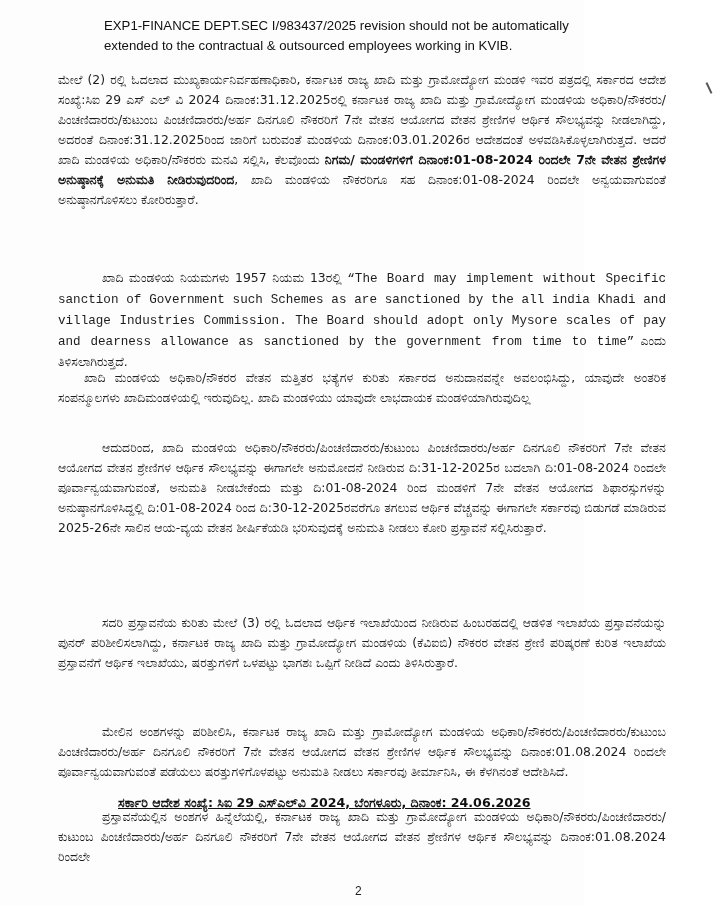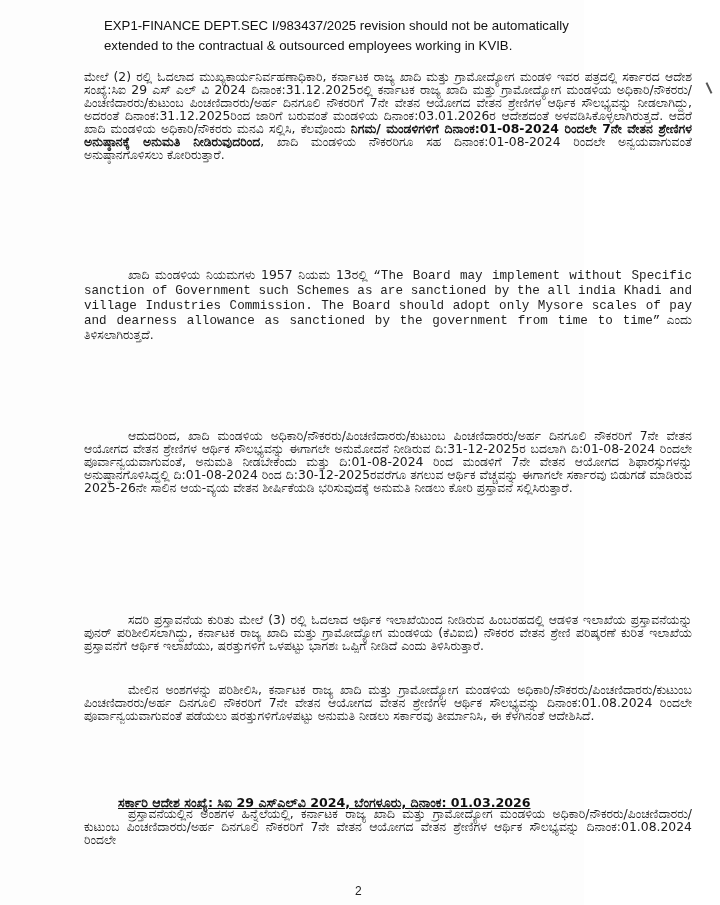--- a/index.html
+++ b/index.html
@@ -30,34 +30,33 @@
       font-family: "Liberation Sans", sans-serif;
       font-size: 13.2px;
       line-height: 20px;
       color: #111;
     }
     .para {
       position: absolute;
       left: 58px;
       width: 608px;
       font-size: 12.4px;
-      line-height: 13px;
+      line-height: 20px;
       text-align: justify;
       color: #1c1c1c;
-      margin-left: 26px;
     }
     .para .indent { display: inline-block; width: 26px; }
     .para .indent-lg { display: inline-block; width: 44px; }
     .bold { font-weight: bold; color: #111; }
     .p1 { top: 70px; }
     .p2 { top: 268px; }
     .p3 { top: 368px; }
-    .p4 { top: 429px; }
+    .p4 { top: 438px; }
     .p5 { top: 613px; }
-    .p6 { top: 683px; }
+    .p6 { top: 722px; }
     .order-heading {
       position: absolute;
       left: 118px;
       top: 795px;
       width: 560px;
       font-size: 12.6px;
       font-weight: bold;
       text-decoration: underline;
       color: #111;
       white-space: nowrap;
@@ -92,34 +91,37 @@
   <div class="margin-mark"></div>
 
   <div class="para p1">
     <span>ಮೇಲೆ (2) ರಲ್ಲಿ ಓದಲಾದ ಮುಖ್ಯಕಾರ್ಯನಿರ್ವಹಣಾಧಿಕಾರಿ, ಕರ್ನಾಟಕ ರಾಜ್ಯ ಖಾದಿ ಮತ್ತು ಗ್ರಾಮೋದ್ಯೋಗ ಮಂಡಳಿ ಇವರ ಪತ್ರದಲ್ಲಿ ಸರ್ಕಾರದ ಆದೇಶ ಸಂಖ್ಯೆ:ಸಿಐ 29 ಎಸ್ ಎಲ್ ವಿ 2024 ದಿನಾಂಕ:31.12.2025ರಲ್ಲಿ ಕರ್ನಾಟಕ ರಾಜ್ಯ ಖಾದಿ ಮತ್ತು ಗ್ರಾಮೋದ್ಯೋಗ ಮಂಡಳಿಯ ಅಧಿಕಾರಿ/ನೌಕರರು/ಪಿಂಚಣಿದಾರರು/ಕುಟುಂಬ ಪಿಂಚಣಿದಾರರು/ಅರ್ಹ ದಿನಗೂಲಿ ನೌಕರರಿಗೆ 7ನೇ ವೇತನ ಆಯೋಗದ ವೇತನ ಶ್ರೇಣಿಗಳ ಆರ್ಥಿಕ ಸೌಲಭ್ಯವನ್ನು ನೀಡಲಾಗಿದ್ದು, ಅದರಂತೆ ದಿನಾಂಕ:31.12.2025ರಿಂದ ಜಾರಿಗೆ ಬರುವಂತೆ ಮಂಡಳಿಯ ದಿನಾಂಕ:03.01.2026ರ ಆದೇಶದಂತೆ ಅಳವಡಿಸಿಕೊಳ್ಳಲಾಗಿರುತ್ತದೆ. ಆದರೆ ಖಾದಿ ಮಂಡಳಿಯ ಅಧಿಕಾರಿ/ನೌಕರರು ಮನವಿ ಸಲ್ಲಿಸಿ, ಕೆಲವೊಂದು </span><span class="bold">ನಿಗಮ/ ಮಂಡಳಿಗಳಿಗೆ ದಿನಾಂಕ:01-08-2024 ರಿಂದಲೇ 7ನೇ ವೇತನ ಶ್ರೇಣಿಗಳ ಅನುಷ್ಠಾನಕ್ಕೆ ಅನುಮತಿ ನೀಡಿರುವುದರಿಂದ</span><span>, ಖಾದಿ ಮಂಡಳಿಯ ನೌಕರರಿಗೂ ಸಹ ದಿನಾಂಕ:01-08-2024 ರಿಂದಲೇ ಅನ್ವಯವಾಗುವಂತೆ ಅನುಷ್ಠಾನಗೊಳಿಸಲು ಕೋರಿರುತ್ತಾರೆ.</span>
   </div>
 
   <div class="para p2">
     <span class="indent-lg"></span><span>ಖಾದಿ ಮಂಡಳಿಯ ನಿಯಮಗಳು 1957 ನಿಯಮ 13ರಲ್ಲಿ </span><span class="eng">“The Board may implement without Specific sanction of Government such Schemes as are sanctioned by the all india Khadi and village Industries Commission. The Board should adopt only Mysore scales of pay and dearness allowance as sanctioned by the government from time to time”</span><span> ಎಂದು ತಿಳಿಸಲಾಗಿರುತ್ತದೆ.</span>
   </div>
 
+  <div class="para p3">
+    <span class="indent"></span><span>ಖಾದಿ ಮಂಡಳಿಯ ಅಧಿಕಾರಿ/ನೌಕರರ ವೇತನ ಮತ್ತಿತರ ಭತ್ಯೆಗಳ ಕುರಿತು ಸರ್ಕಾರದ ಅನುದಾನವನ್ನೇ ಅವಲಂಭಿಸಿದ್ದು, ಯಾವುದೇ ಅಂತರಿಕ ಸಂಪನ್ಮೂಲಗಳು ಖಾದಿಮಂಡಳಿಯಲ್ಲಿ ಇರುವುದಿಲ್ಲ. ಖಾದಿ ಮಂಡಳಿಯು ಯಾವುದೇ ಲಾಭದಾಯಕ ಮಂಡಳಿಯಾಗಿರುವುದಿಲ್ಲ</span>
+  </div>
 
   <div class="para p4">
     <span class="indent-lg"></span><span>ಆದುದರಿಂದ, ಖಾದಿ ಮಂಡಳಿಯ ಅಧಿಕಾರಿ/ನೌಕರರು/ಪಿಂಚಣಿದಾರರು/ಕುಟುಂಬ ಪಿಂಚಣಿದಾರರು/ಅರ್ಹ ದಿನಗೂಲಿ ನೌಕರರಿಗೆ 7ನೇ ವೇತನ ಆಯೋಗದ ವೇತನ ಶ್ರೇಣಿಗಳ ಆರ್ಥಿಕ ಸೌಲಭ್ಯವನ್ನು ಈಗಾಗಲೇ ಅನುಮೋದನೆ ನೀಡಿರುವ ದಿ:31-12-2025ರ ಬದಲಾಗಿ ದಿ:01-08-2024 ರಿಂದಲೇ ಪೂರ್ವಾನ್ವಯವಾಗುವಂತೆ, ಅನುಮತಿ ನೀಡಬೇಕೆಂದು ಮತ್ತು ದಿ:01-08-2024 ರಿಂದ ಮಂಡಳಿಗೆ 7ನೇ ವೇತನ ಆಯೋಗದ ಶಿಫಾರಸ್ಸುಗಳನ್ನು ಅನುಷ್ಠಾನಗೊಳಿಸಿದ್ದಲ್ಲಿ ದಿ:01-08-2024 ರಿಂದ ದಿ:30-12-2025ರವರೆಗೂ ತಗಲುವ ಆರ್ಥಿಕ ವೆಚ್ಚವನ್ನು ಈಗಾಗಲೇ ಸರ್ಕಾರವು ಬಿಡುಗಡೆ ಮಾಡಿರುವ 2025-26ನೇ ಸಾಲಿನ ಆಯ-ವ್ಯಯ ವೇತನ ಶೀರ್ಷಿಕೆಯಡಿ ಭರಿಸುವುದಕ್ಕೆ ಅನುಮತಿ ನೀಡಲು ಕೋರಿ ಪ್ರಸ್ತಾವನೆ ಸಲ್ಲಿಸಿರುತ್ತಾರೆ.</span>
   </div>
 
   <div class="para p5">
     <span class="indent-lg"></span><span>ಸದರಿ ಪ್ರಸ್ತಾವನೆಯ ಕುರಿತು ಮೇಲೆ (3) ರಲ್ಲಿ ಓದಲಾದ ಆರ್ಥಿಕ ಇಲಾಖೆಯಿಂದ ನೀಡಿರುವ ಹಿಂಬರಹದಲ್ಲಿ ಆಡಳಿತ ಇಲಾಖೆಯ ಪ್ರಸ್ತಾವನೆಯನ್ನು ಪುನರ್ ಪರಿಶೀಲಿಸಲಾಗಿದ್ದು, ಕರ್ನಾಟಕ ರಾಜ್ಯ ಖಾದಿ ಮತ್ತು ಗ್ರಾಮೋದ್ಯೋಗ ಮಂಡಳಿಯ (ಕೆವಿಐಬಿ) ನೌಕರರ ವೇತನ ಶ್ರೇಣಿ ಪರಿಷ್ಕರಣೆ ಕುರಿತ ಇಲಾಖೆಯ ಪ್ರಸ್ತಾವನೆಗೆ ಆರ್ಥಿಕ ಇಲಾಖೆಯು, ಷರತ್ತುಗಳಿಗೆ ಒಳಪಟ್ಟು ಭಾಗಶಃ ಒಪ್ಪಿಗೆ ನೀಡಿದೆ ಎಂದು ತಿಳಿಸಿರುತ್ತಾರೆ.</span>
   </div>
 
   <div class="para p6">
     <span class="indent-lg"></span><span>ಮೇಲಿನ ಅಂಶಗಳನ್ನು ಪರಿಶೀಲಿಸಿ, ಕರ್ನಾಟಕ ರಾಜ್ಯ ಖಾದಿ ಮತ್ತು ಗ್ರಾಮೋದ್ಯೋಗ ಮಂಡಳಿಯ ಅಧಿಕಾರಿ/ನೌಕರರು/ಪಿಂಚಣಿದಾರರು/ಕುಟುಂಬ ಪಿಂಚಣಿದಾರರು/ಅರ್ಹ ದಿನಗೂಲಿ ನೌಕರರಿಗೆ 7ನೇ ವೇತನ ಆಯೋಗದ ವೇತನ ಶ್ರೇಣಿಗಳ ಆರ್ಥಿಕ ಸೌಲಭ್ಯವನ್ನು ದಿನಾಂಕ:01.08.2024 ರಿಂದಲೇ ಪೂರ್ವಾನ್ವಯವಾಗುವಂತೆ ಪಡೆಯಲು ಷರತ್ತುಗಳಿಗೊಳಪಟ್ಟು ಅನುಮತಿ ನೀಡಲು ಸರ್ಕಾರವು ತೀರ್ಮಾನಿಸಿ, ಈ ಕೆಳಗಿನಂತೆ ಆದೇಶಿಸಿದೆ.</span>
   </div>
 
-  <div class="order-heading">ಸರ್ಕಾರಿ ಆದೇಶ ಸಂಖ್ಯೆ: ಸಿಐ 29 ಎಸ್‌ಎಲ್‌ವಿ 2024, ಬೆಂಗಳೂರು, ದಿನಾಂಕ: 01.03.2026</div>
+  <div class="order-heading">ಸರ್ಕಾರಿ ಆದೇಶ ಸಂಖ್ಯೆ: ಸಿಐ 29 ಎಸ್‌ಎಲ್‌ವಿ 2024, ಬೆಂಗಳೂರು, ದಿನಾಂಕ: 24.06.2026</div>
 
   <div class="para p7">
     <span class="indent-lg"></span><span>ಪ್ರಸ್ತಾವನೆಯಲ್ಲಿನ ಅಂಶಗಳ ಹಿನ್ನೆಲೆಯಲ್ಲಿ, ಕರ್ನಾಟಕ ರಾಜ್ಯ ಖಾದಿ ಮತ್ತು ಗ್ರಾಮೋದ್ಯೋಗ ಮಂಡಳಿಯ ಅಧಿಕಾರಿ/ನೌಕರರು/ಪಿಂಚಣಿದಾರರು/ಕುಟುಂಬ ಪಿಂಚಣಿದಾರರು/ಅರ್ಹ ದಿನಗೂಲಿ ನೌಕರರಿಗೆ 7ನೇ ವೇತನ ಆಯೋಗದ ವೇತನ ಶ್ರೇಣಿಗಳ ಆರ್ಥಿಕ ಸೌಲಭ್ಯವನ್ನು ದಿನಾಂಕ:01.08.2024 ರಿಂದಲೇ</span>
   </div>
 
   <div class="page-number">2</div>
 
 </div>
 
 </body></html>

